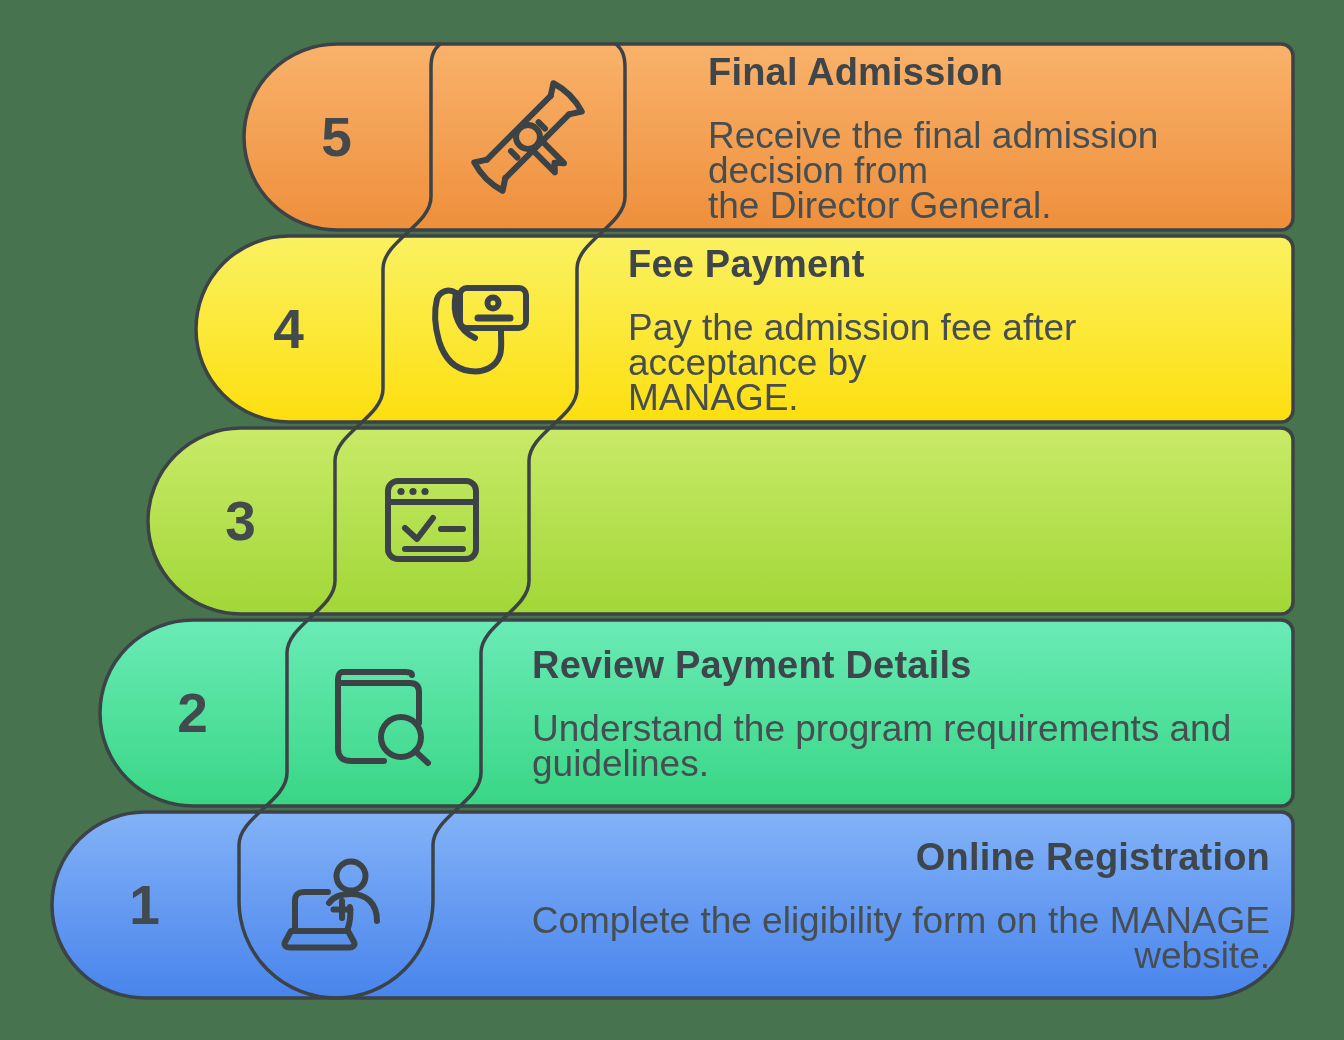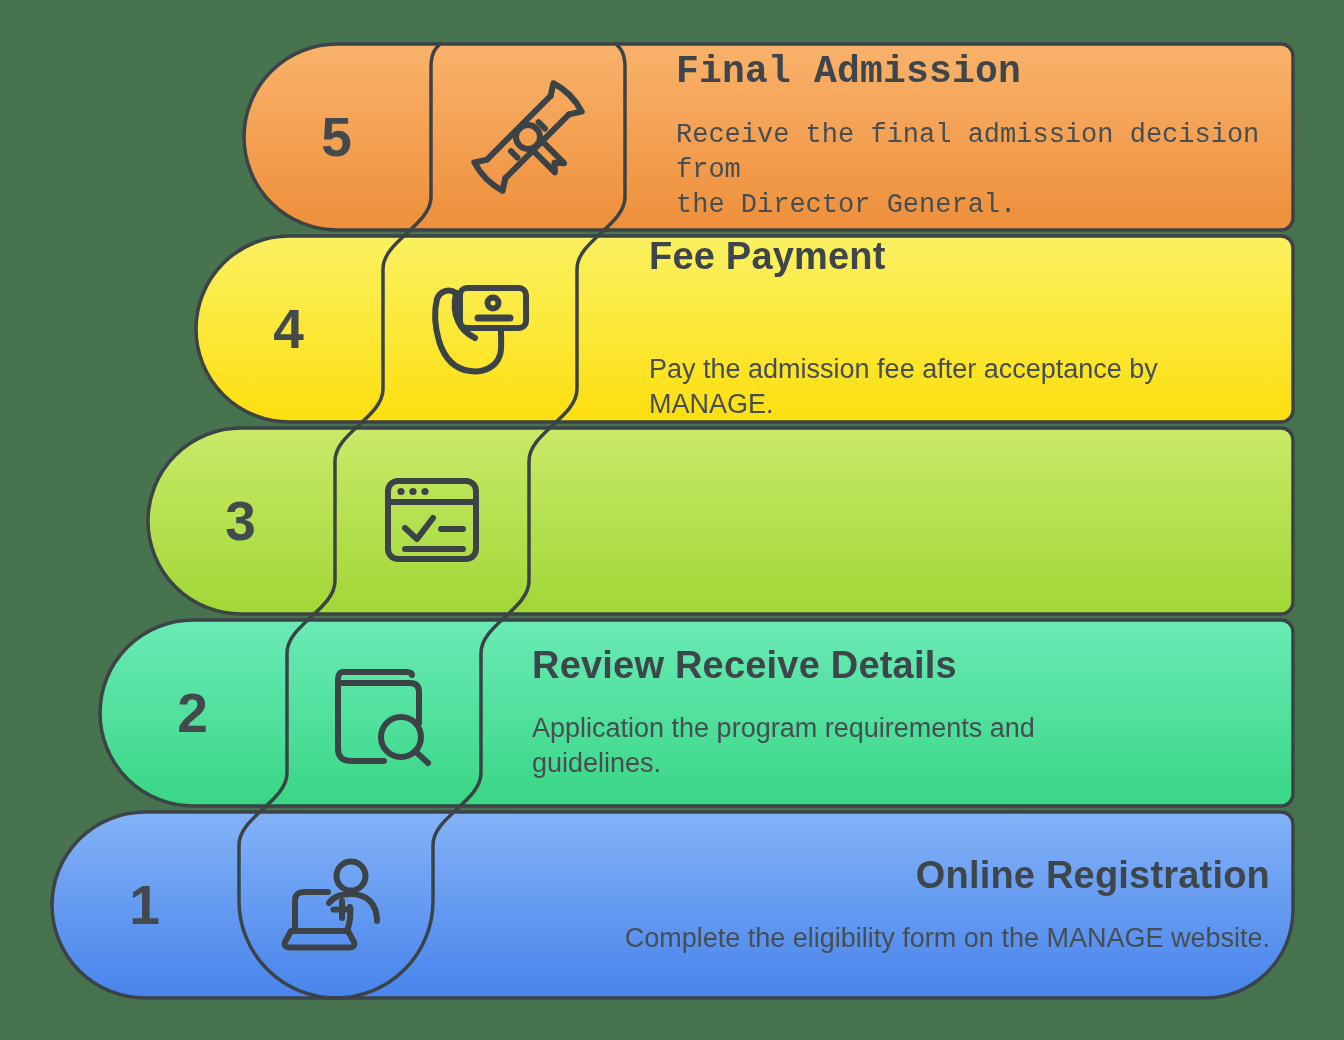--- a/index.html
+++ b/index.html
@@ -16,21 +16,21 @@
   }
   .textblock {
     position:absolute; height:186px; display:flex; flex-direction:column;
     justify-content:center; gap:26px; color:#3E464B;
   }
   .title {
     font-size:38px; line-height:40px; font-weight:bold; color:#3E464B;
     letter-spacing:0.2px;
   }
   .desc {
-    font-size:27px; line-height:35px; color:#474E52; white-space:pre-line;
+    font-size:37px; line-height:35px; color:#474E52; white-space:pre-line;
   }
 </style>
 </head>
 <body>
 
 <div class="stage">
 
   <svg class="canvas" width="1344" height="1040" viewBox="0 0 1344 1040">
     <defs>
       <linearGradient id="g0" x1="0" y1="0" x2="0" y2="1">
@@ -121,33 +121,33 @@
       </g>
     </g>
   </svg>
 
   <div class="num" style="left:284px; top:105px;">5</div>
   <div class="num" style="left:236px; top:297px;">4</div>
   <div class="num" style="left:188px; top:489px;">3</div>
   <div class="num" style="left:140px; top:681px;">2</div>
   <div class="num" style="left:92px;  top:873px;">1</div>
 
-  <div class="textblock" style="left:676px; top:44px;  width:594px;font-family:Liberation Mono, monospace;">
+  <div class="textblock" style="left:708px; top:44px;  width:594px;">
     <div class="title">Final Admission</div>
     <div class="desc">Receive the final admission decision from
 the Director General.</div>
   </div>
-  <div class="textblock" style="left:649px; top:236px; width:642px;justify-content:space-between;">
+  <div class="textblock" style="left:628px; top:236px; width:642px;">
     <div class="title">Fee Payment</div>
     <div class="desc">Pay the admission fee after acceptance by
 MANAGE.</div>
   </div>
   <div class="textblock" style="left:532px; top:620px; width:738px;">
-    <div class="title">Review Receive Details</div>
-    <div class="desc">Application the program requirements and
+    <div class="title">Review Payment Details</div>
+    <div class="desc">Understand the program requirements and
 guidelines.</div>
   </div>
   <div class="textblock" style="left:484px; top:812px; width:786px;text-align:right;">
     <div class="title">Online Registration</div>
     <div class="desc">Complete the eligibility form on the MANAGE website.</div>
   </div>
 
 </div>
 
 </body></html>

